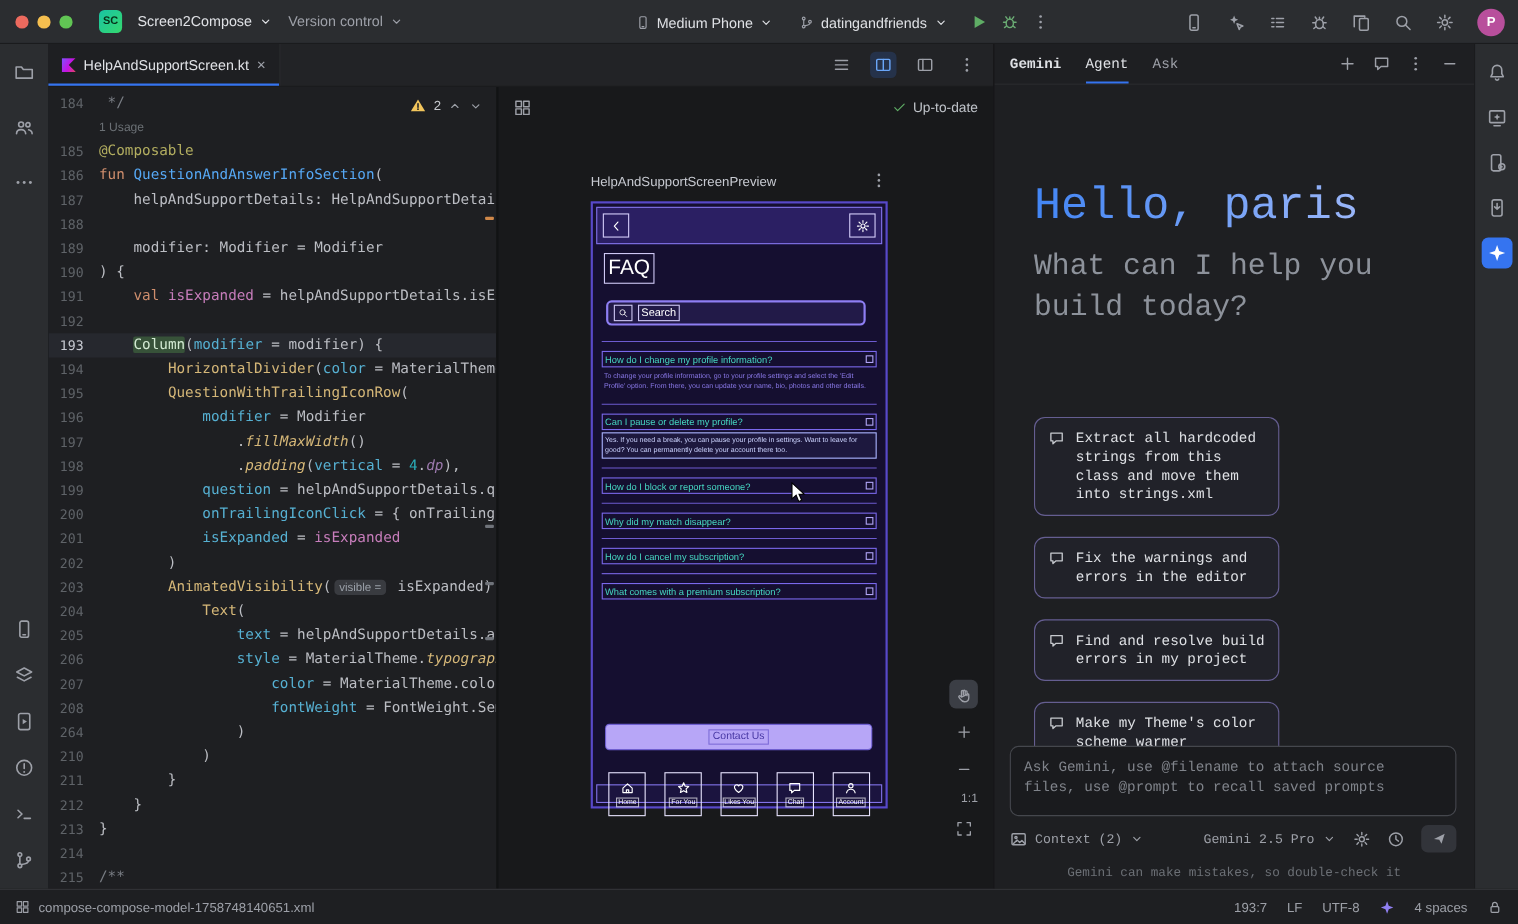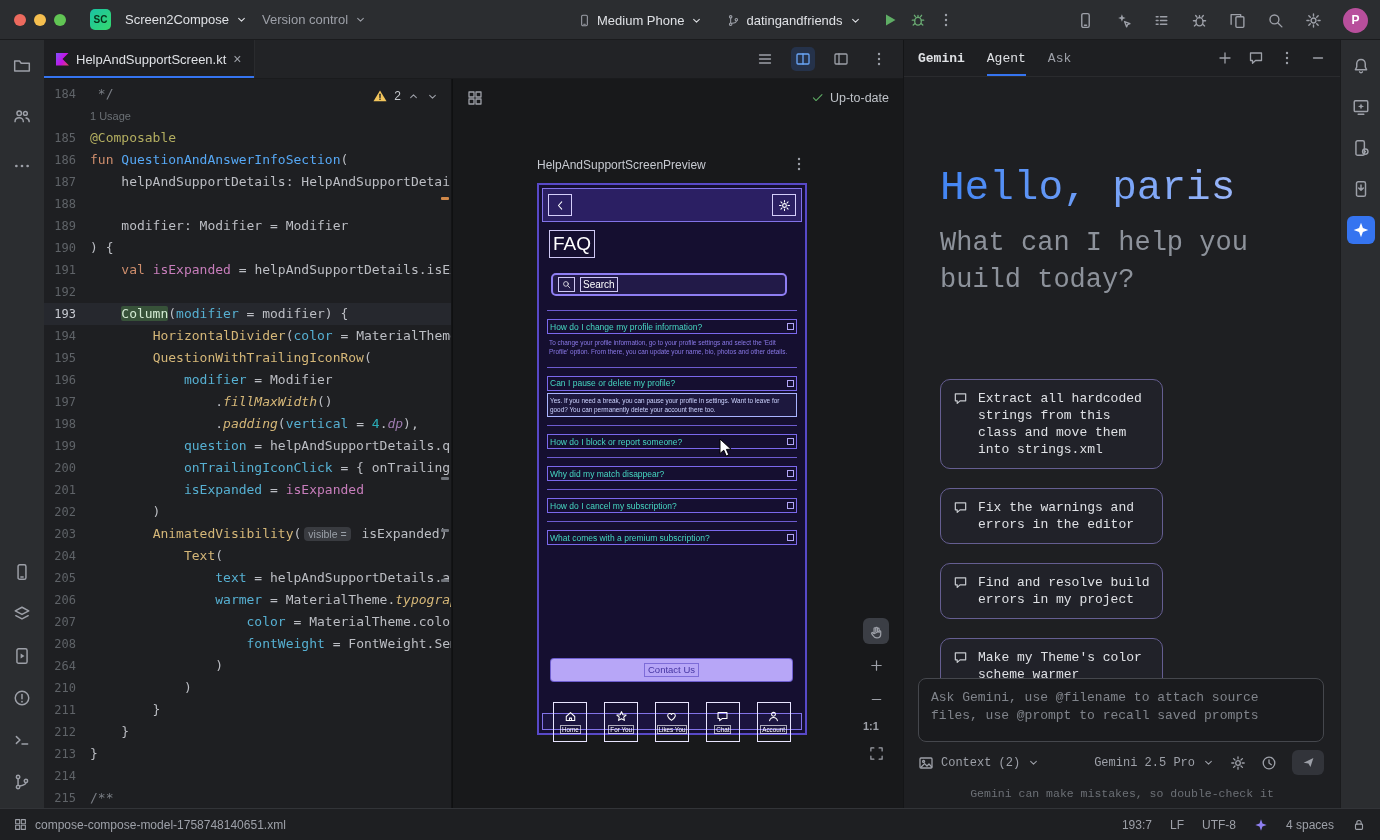--- a/index.html
+++ b/index.html
@@ -100,21 +100,21 @@
   .p-contact{position:absolute;left:12px;right:13px;top:474px;height:22px;background:#b7a6f7;border-radius:3px;
     box-shadow:0 0 0 1px #6f5fd0;display:flex;align-items:center;justify-content:center;}
   .p-contact span{font-size:9.5px;color:#4636a3;border:1px solid #7d6cd8;padding:0 3px;line-height:12px;}
   .p-nav{position:absolute;left:3px;right:3px;top:528px;bottom:3px;border:1px solid #8273e8;
     background:rgba(90,70,200,.10);display:flex;align-items:center;justify-content:space-around;padding:0 2px;}
   .p-navitem{width:34px;height:40px;border:1px solid #e8e4ff;display:flex;flex-direction:column;
     align-items:center;justify-content:center;gap:2px;color:#fff;}
   .p-navitem .ic{width:13px;height:13px;}
   .p-navlabel{font-size:6.3px;border:1px solid rgba(255,255,255,.65);padding:0 1px;white-space:nowrap;}
 
-  .zoom{position:absolute;right:14px;bottom:42px;display:flex;flex-direction:column;align-items:flex-start;gap:8px;color:#9da0a8;font-weight:bold;}
+  .zoom{position:absolute;right:14px;bottom:42px;display:flex;flex-direction:column;align-items:flex-end;gap:8px;color:#9da0a8;}
   .zbtn{width:26px;height:26px;border-radius:6px;display:flex;align-items:center;justify-content:center;}
   .zbtn.active{background:#3b3e45;}
   .z-label{font-size:11px;color:#9da0a8;}
   .cursor{position:absolute;left:266px;top:322px;width:14px;height:20px;z-index:6;}
 
   
   .gemini{width:437px;flex:none;background:#1e1f22;position:relative;border-left:1px solid #141517;overflow:hidden;font-family:Liberation Mono, monospace;}
   .g-header{height:37px;display:flex;align-items:center;padding:0 14px;gap:22px;border-bottom:1px solid #2a2b2e;}
   .g-title{font-weight:bold;color:#dfe1e5;}
   .g-tab{color:#9da0a8;height:100%;display:flex;align-items:center;}
@@ -442,21 +442,21 @@
               <div class="code-line"><span class="ln">196</span><span class="lt"><span class="s-d">            </span><span class="s-arg">modifier</span><span class="s-d"> = Modifier</span></span></div>
               <div class="code-line"><span class="ln">197</span><span class="lt"><span class="s-d">                .</span><span class="s-ext">fillMaxWidth</span><span class="s-d">()</span></span></div>
               <div class="code-line"><span class="ln">198</span><span class="lt"><span class="s-d">                .</span><span class="s-ext">padding</span><span class="s-d">(</span><span class="s-arg">vertical</span><span class="s-d"> = </span><span class="s-num">4</span><span class="s-d">.</span><span class="s-dp">dp</span><span class="s-d">),</span></span></div>
               <div class="code-line"><span class="ln">199</span><span class="lt"><span class="s-d">            </span><span class="s-arg">question</span><span class="s-d"> = helpAndSupportDetails.question,</span></span></div>
               <div class="code-line"><span class="ln">200</span><span class="lt"><span class="s-d">            </span><span class="s-arg">onTrailingIconClick</span><span class="s-d"> = { onTrailingIconClick() },</span></span></div>
               <div class="code-line"><span class="ln">201</span><span class="lt"><span class="s-d">            </span><span class="s-arg">isExpanded</span><span class="s-d"> = </span><span class="s-prop">isExpanded</span></span></div>
               <div class="code-line"><span class="ln">202</span><span class="lt"><span class="s-d">        )</span></span></div>
               <div class="code-line"><span class="ln">203</span><span class="lt"><span class="s-d">        </span><span class="s-call">AnimatedVisibility</span><span class="s-d">(</span><span class="s-inlay">visible =</span><span class="s-d"> isExpanded) {</span></span></div>
               <div class="code-line"><span class="ln">204</span><span class="lt"><span class="s-d">            </span><span class="s-call">Text</span><span class="s-d">(</span></span></div>
               <div class="code-line"><span class="ln">205</span><span class="lt"><span class="s-d">                </span><span class="s-arg">text</span><span class="s-d"> = helpAndSupportDetails.answer,</span></span></div>
-              <div class="code-line"><span class="ln">206</span><span class="lt"><span class="s-d">                </span><span class="s-arg">warmer</span><span class="s-d"> = MaterialTheme.</span><span class="s-ext">typography</span></span></div>
+              <div class="code-line"><span class="ln">206</span><span class="lt"><span class="s-d">                </span><span class="s-arg">style</span><span class="s-d"> = MaterialTheme.</span><span class="s-ext">typography</span></span></div>
               <div class="code-line"><span class="ln">207</span><span class="lt"><span class="s-d">                    </span><span class="s-arg">color</span><span class="s-d"> = MaterialTheme.colorScheme</span></span></div>
               <div class="code-line"><span class="ln">208</span><span class="lt"><span class="s-d">                    </span><span class="s-arg">fontWeight</span><span class="s-d"> = FontWeight.SemiBold</span></span></div>
               <div class="code-line"><span class="ln">264</span><span class="lt"><span class="s-d">                )</span></span></div>
               <div class="code-line"><span class="ln">210</span><span class="lt"><span class="s-d">            )</span></span></div>
               <div class="code-line"><span class="ln">211</span><span class="lt"><span class="s-d">        }</span></span></div>
               <div class="code-line"><span class="ln">212</span><span class="lt"><span class="s-d">    }</span></span></div>
               <div class="code-line"><span class="ln">213</span><span class="lt"><span class="s-d">}</span></span></div>
               <div class="code-line"><span class="ln">214</span><span class="lt"></span></div>
               <div class="code-line"><span class="ln">215</span><span class="lt"><span class="s-cm">/**</span></span></div>
             </div>

